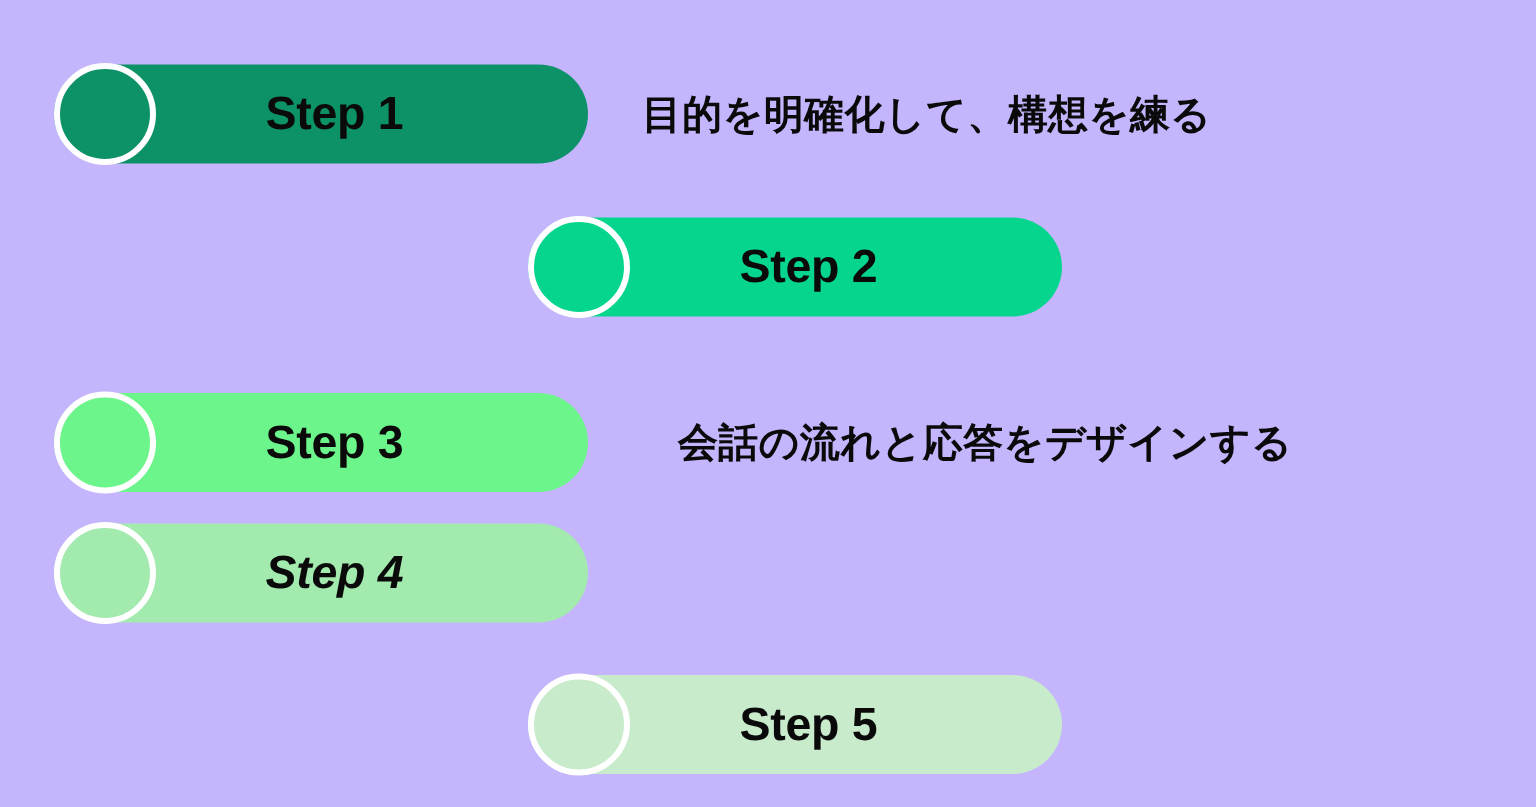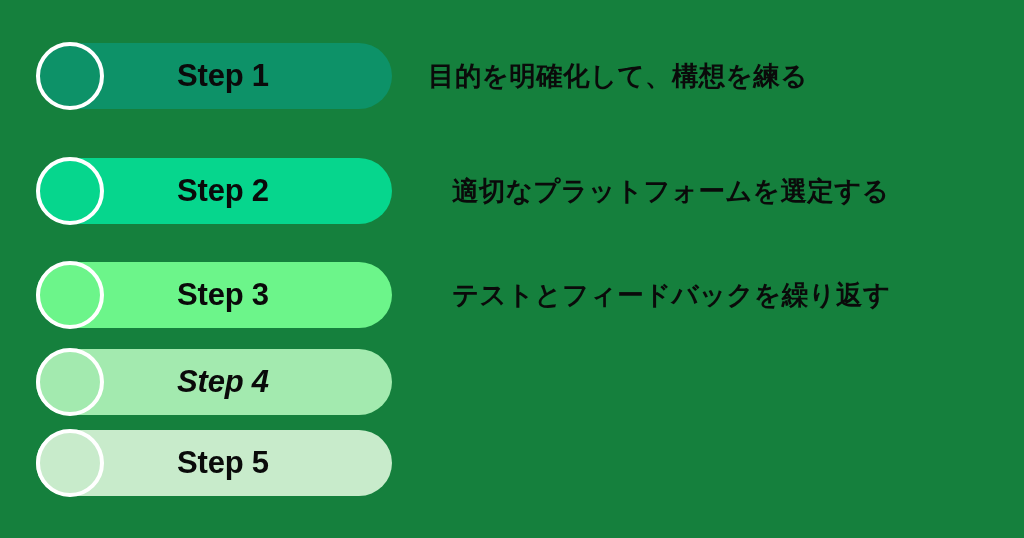--- a/index.html
+++ b/index.html
@@ -31,24 +31,24 @@
   }
   .step-row {
     position: absolute;
     left: 0;
     width: 1024px;
     height: 68px;
     display: flex;
     align-items: center;
   }
   .step-row[data-row="0"] { top: 42px; }
-  .step-row[data-row="1"] { top: 157px; }
+  .step-row[data-row="1"] { top: 144px; flex-direction: column; }
   .step-row[data-row="2"] { top: 261px; }
   .step-row[data-row="3"] { top: 348px; }
-  .step-row[data-row="4"] { top: 429px; }
+  .step-row[data-row="4"] { top: 449px; flex-direction: column; }
 
   .pill-wrap {
     position: relative;
     width: 392px;
     height: 68px;
     flex: 0 0 auto;
   }
   .pill {
     position: absolute;
     left: 36px;
@@ -89,48 +89,47 @@
     color: #0a0a0a;
     font-size: 26.5px;
     font-weight: bold;
     letter-spacing: 0.4px;
     white-space: nowrap;
   }
 </style>
 </head>
 <body>
 
-<div id="canvas" style="background: #15803d;">
+<div id="canvas" style="background: #c4b5fd;">
   <ul class="steps-list">
 
     <li class="step-row" data-row="0">
       <div class="pill-wrap">
         <div class="pill" style="background: rgb(13, 146, 104);"></div>
         <div class="ring" style="background: rgb(13, 146, 104); border-color: rgb(255, 255, 255);"></div>
         <div class="pill-label" style="color: rgb(10, 10, 10);">Step 1</div>
       </div>
       <div class="desc" style="color: rgb(10, 10, 10); margin-left: 36px;">目的を明確化して、構想を練る</div>
     </li>
 
     <li class="step-row" data-row="1">
       <div class="pill-wrap">
         <div class="pill" style="background: rgb(6, 214, 141);"></div>
         <div class="ring" style="background: rgb(6, 214, 141); border-color: rgb(255, 255, 255);"></div>
         <div class="pill-label" style="color: rgb(10, 10, 10);">Step 2</div>
       </div>
-      <div class="desc" style="color: rgb(10, 10, 10);">適切なプラットフォームを選定する</div>
     </li>
 
     <li class="step-row" data-row="2">
       <div class="pill-wrap">
         <div class="pill" style="background: rgb(108, 245, 138);"></div>
         <div class="ring" style="background: rgb(108, 245, 138); border-color: rgb(255, 255, 255);"></div>
         <div class="pill-label" style="color: rgb(10, 10, 10);">Step 3</div>
       </div>
-      <div class="desc" style="color: rgb(10, 10, 10);">テストとフィードバックを繰り返す</div>
+      <div class="desc" style="color: rgb(10, 10, 10);">会話の流れと応答をデザインする</div>
     </li>
 
     <li class="step-row" data-row="3">
       <div class="pill-wrap">
         <div class="pill" style="background: rgb(163, 234, 175);"></div>
         <div class="ring" style="background: rgb(163, 234, 175); border-color: rgb(255, 255, 255);"></div>
         <div class="pill-label" style="color: rgb(10, 10, 10); font-style: italic;">Step 4</div>
       </div>
     </li>
 

